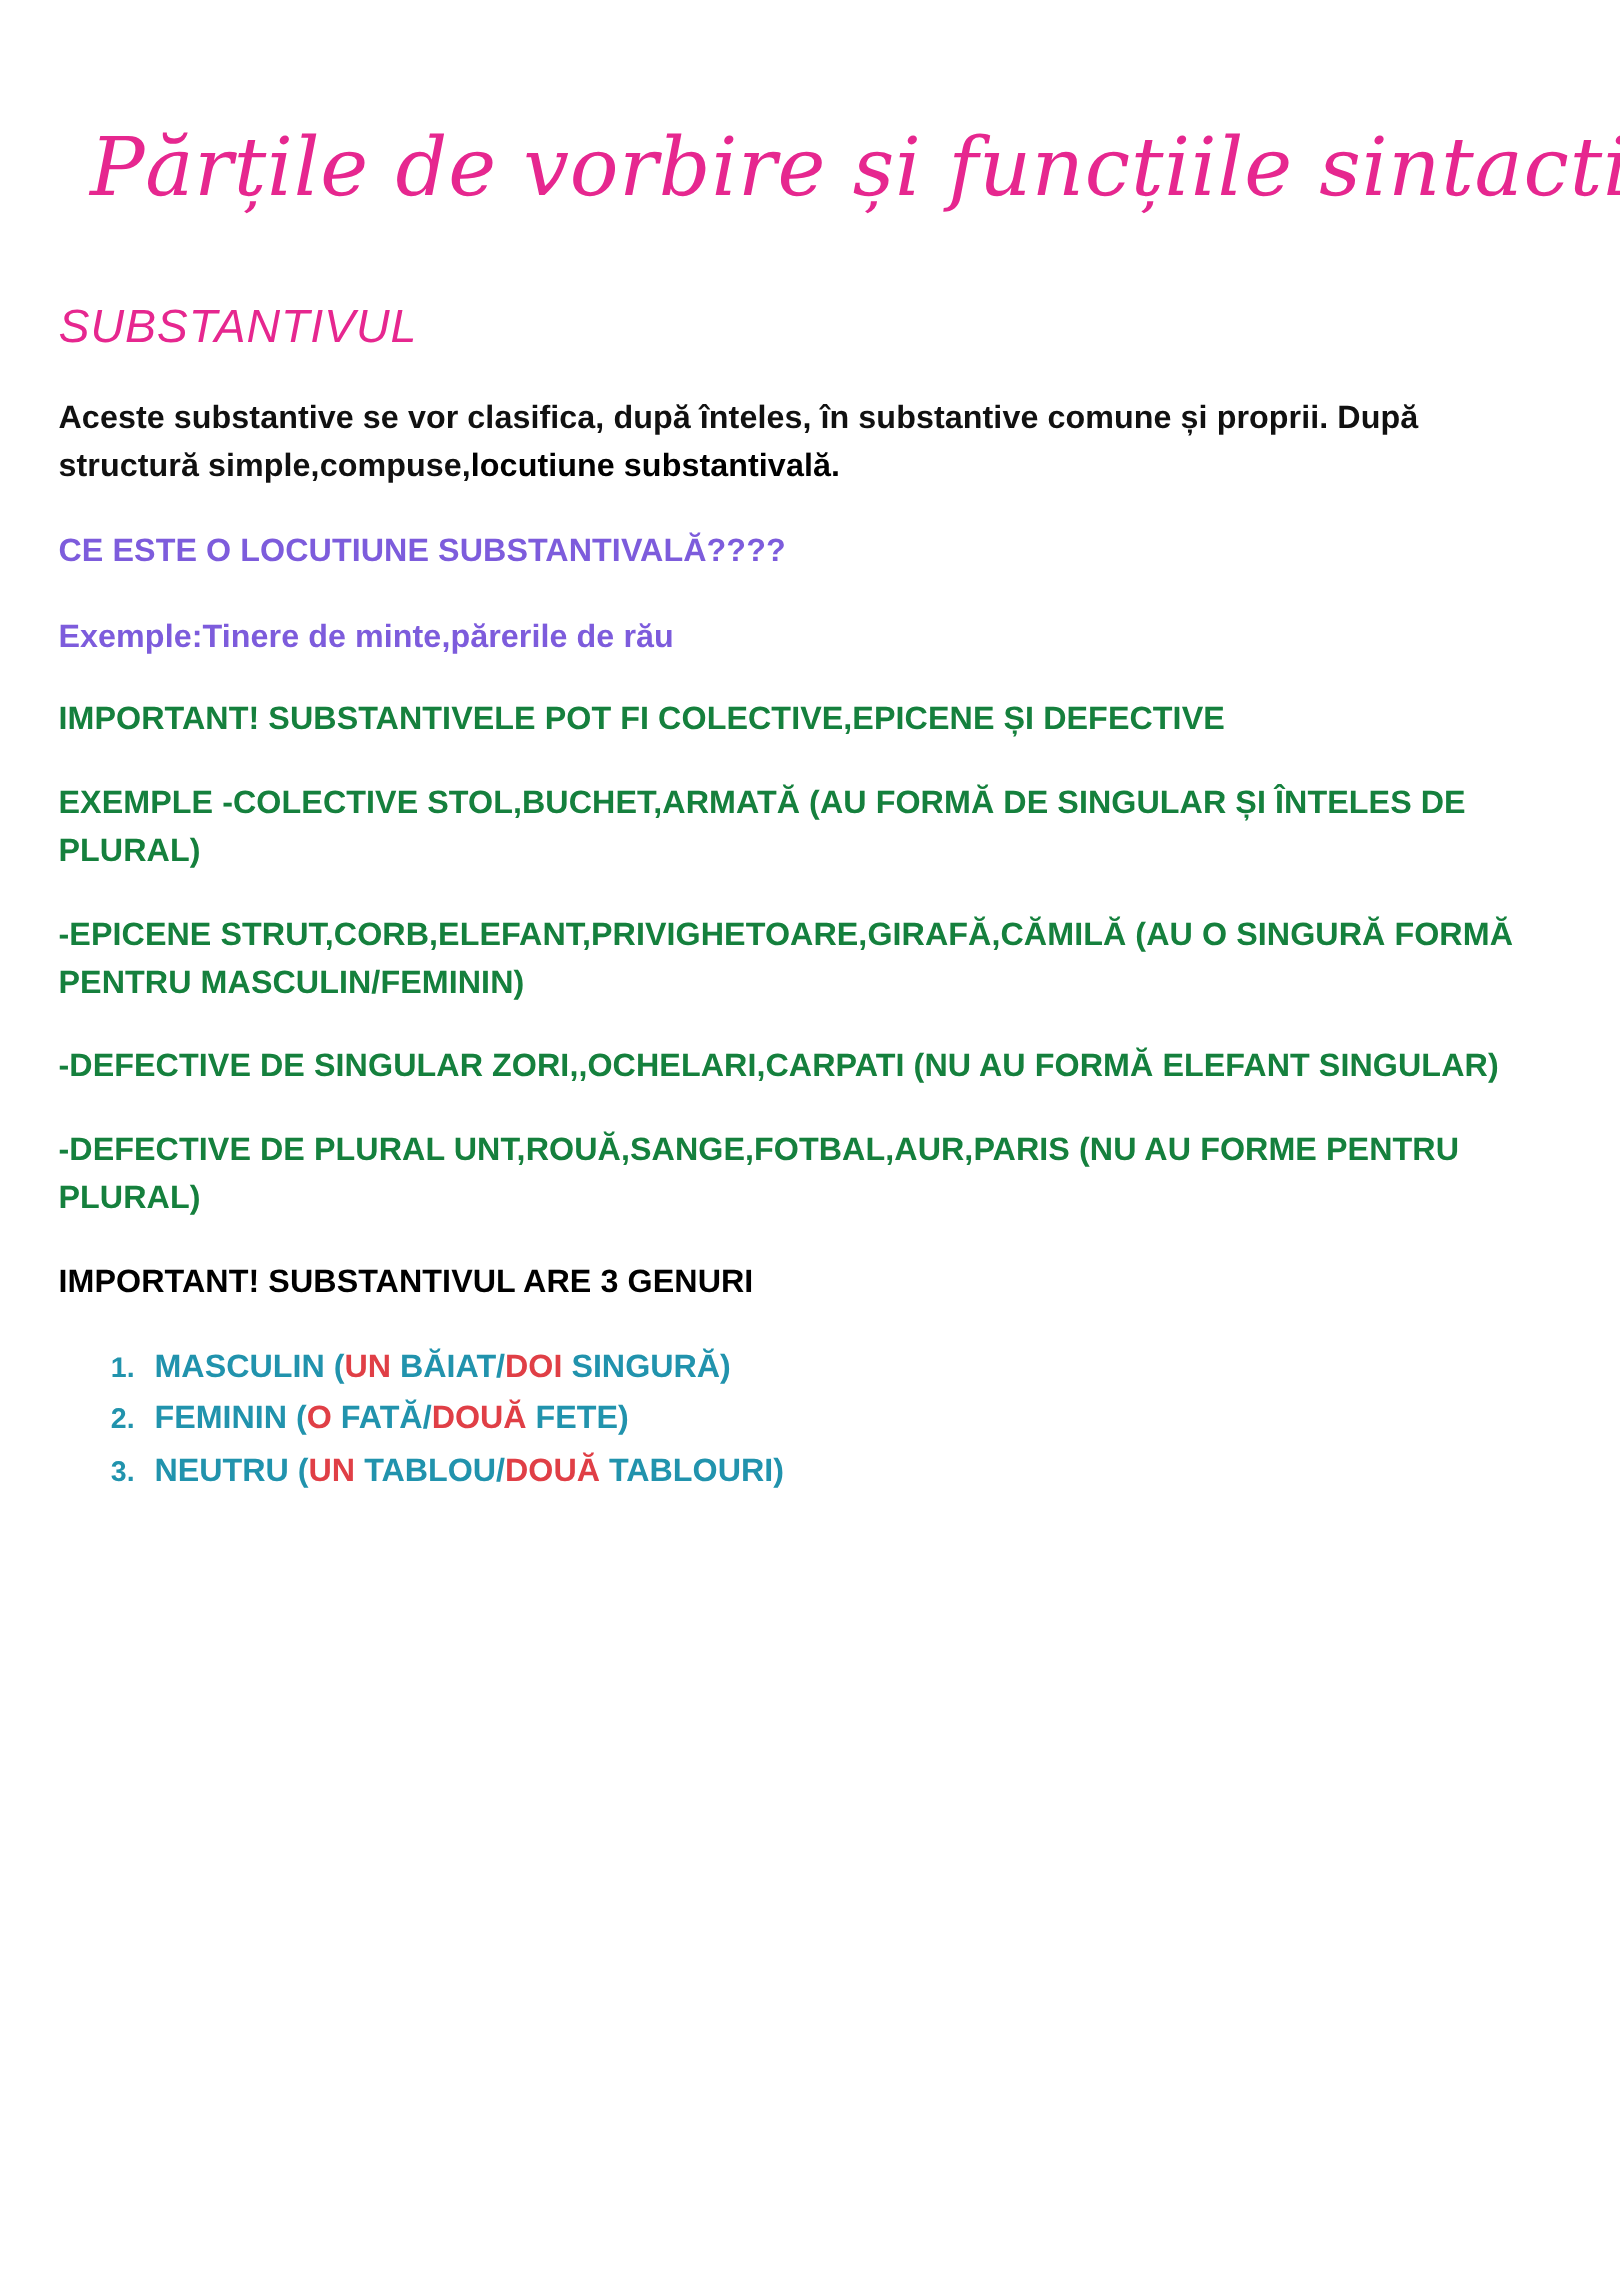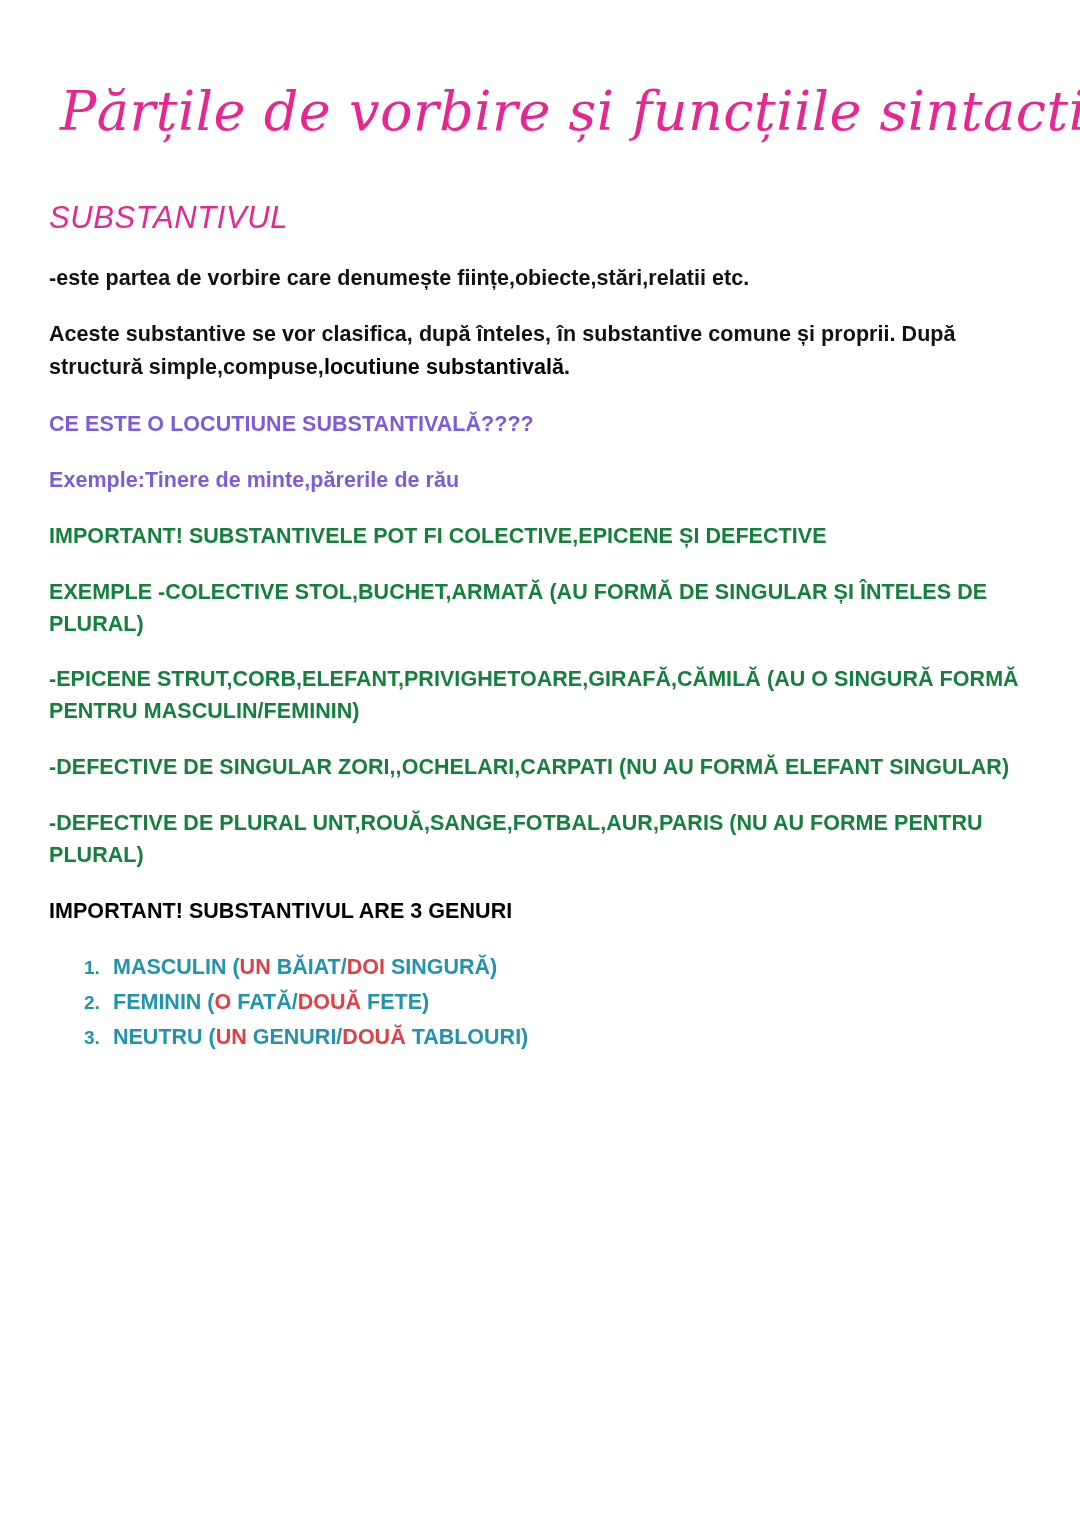--- a/index.html
+++ b/index.html
@@ -35,21 +35,21 @@
     font-size: 54px;
     line-height: 1.05;
     letter-spacing: 0.5px;
     color: #E6278F;
     white-space: nowrap;
   }
 
   
   .content {
     position: absolute;
-    left: 49px;
+    left: 39px;
     top: 200px;
     width: 980px;
   }
 
   .section-heading {
     font-size: 31px;
     font-style: italic;
     font-weight: 400;
     letter-spacing: 0.6px;
     color: #E6278F;
@@ -106,21 +106,20 @@
 <body>
 
 <div class="page">
 
   <h1 class="doc-title">Părțile de vorbire și funcțiile sintactice</h1>
 
   <div class="content">
 
     <h2 class="section-heading">SUBSTANTIVUL</h2>
 
-    <p class="para black">-este partea de vorbire care denumește ființe,obiecte,stări,relatii etc.</p>
 
     <p class="para black"><span class="t-black">Aceste substantive se vor clasifica, după înteles, în substantive comune și proprii. După structură simple,compuse,</span><span class="t-purple">locutiune substantivală.</span></p>
 
     <p class="para purple">CE ESTE O LOCUTIUNE SUBSTANTIVALĂ????</p>
 
 
     <p class="para purple">Exemple:Tinere de minte,părerile de rău</p>
 
     <p class="para green caps">IMPORTANT! SUBSTANTIVELE POT FI COLECTIVE,EPICENE ȘI DEFECTIVE</p>
 
@@ -132,17 +131,17 @@
 
     <p class="para green caps">-DEFECTIVE DE PLURAL UNT,ROUĂ,SANGE,FOTBAL,AUR,PARIS (NU AU FORME PENTRU PLURAL)</p>
 
     <p class="para teal caps">IMPORTANT! SUBSTANTIVUL ARE 3 GENURI</p>
 
     <ol class="genders">
       <li><span class="t-teal">MASCULIN (</span><span class="t-red">UN</span><span class="t-teal"> BĂIAT/</span><span class="t-red">DOI</span><span class="t-teal"> SINGURĂ)</span></li>
 
       <li><span class="t-teal">FEMININ (</span><span class="t-red">O</span><span class="t-teal"> FATĂ/</span><span class="t-red">DOUĂ</span><span class="t-teal"> FETE)</span></li>
 
-      <li><span class="t-teal">NEUTRU (</span><span class="t-red">UN</span><span class="t-teal"> GENURI/</span><span class="t-red">DOUĂ</span><span class="t-teal"> TABLOURI)</span></li>
+      <li><span class="t-teal">NEUTRU (</span><span class="t-red">UN</span><span class="t-teal"> TABLOU/</span><span class="t-red">DOUĂ</span><span class="t-teal"> TABLOURI)</span></li>
     </ol>
 
   </div>
 </div>
 
 </body></html>

